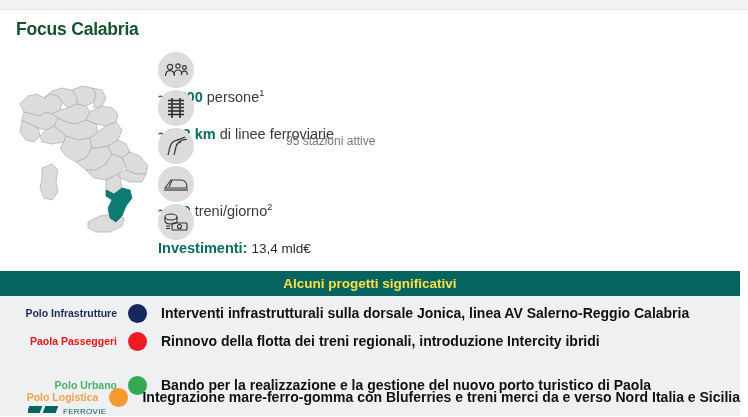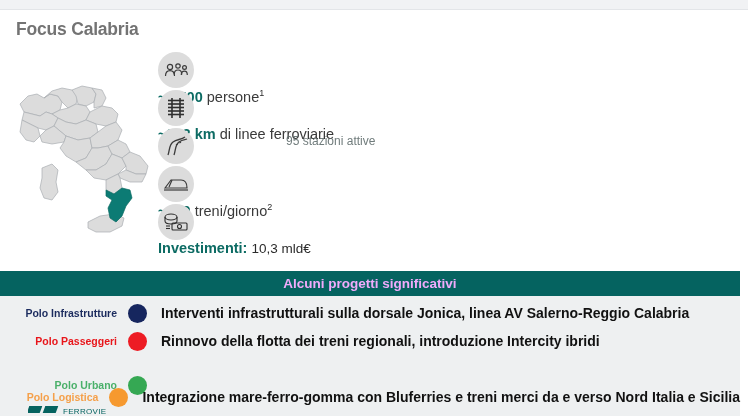--- a/index.html
+++ b/index.html
@@ -37,21 +37,21 @@
     height: 1px;
     background: #e3e5e8;
   }
   
   .page-title {
     position: absolute;
     left: 16px;
     top: 19px;
     font-size: 17.5px;
     font-weight: bold;
-    color: #737373;
+    color: #14532d;
     letter-spacing: -0.2px;
     white-space: nowrap;
   }
   
   .map-wrap {
     position: absolute;
     left: 6px;
     top: 82px;
     width: 148px;
     height: 175px;
@@ -107,21 +107,21 @@
   .invest-label { font-weight: bold; color: #0c6b63; }
   .invest-value { color: #2b2b2b; font-size: 13.5px; }
   
   .projects-banner {
     position: absolute;
     left: 0;
     top: 271px;
     width: 740px;
     height: 25px;
     background: #056360;
-    color: #f0abfc;
+    color: #fde047;
     font-size: 13.5px;
     font-weight: bold;
     display: flex;
     align-items: center;
     justify-content: center;
   }
   .projects-area {
     position: absolute;
     left: 0;
     top: 296px;
@@ -315,45 +315,46 @@
             <path d="M2,5 L2,9 C2,10.7 4.7,12 8,12 C11.3,12 14,10.7 14,9 L14,5"></path>
             <rect x="9" y="11" width="15" height="7" rx="1"></rect>
             <circle cx="16.5" cy="14.5" r="2"></circle>
             <line x1="3" y1="14" x2="7" y2="14"></line>
             <line x1="3" y1="16.5" x2="7" y2="16.5"></line>
           </g>
         </svg>
       </div>
       <div class="stat-text">
         <span class="invest-label">Investimenti:</span>
-        <span class="invest-value">10,3 mld€</span>
+        <span class="invest-value">13,4 mld€</span>
       </div>
     </div>
 
   </div>
 
   <div class="projects-banner">Alcuni progetti significativi</div>
 
   <div class="projects-area">
 
     <div class="proj-row" style="top:4px;">
       <div class="proj-polo" style="color:#1b2b5e;">Polo Infrastrutture</div>
       <div class="proj-dot" style="background:#16265e;"></div>
       <div class="proj-text">Interventi infrastrutturali sulla dorsale Jonica, linea AV Salerno-Reggio Calabria</div>
     </div>
 
     <div class="proj-row" style="top:32px;">
-      <div class="proj-polo" style="color:#e8151a;">Polo Passeggeri</div>
+      <div class="proj-polo" style="color:#e8151a;">Paola Passeggeri</div>
       <div class="proj-dot" style="background:#ed1c24;"></div>
       <div class="proj-text">Rinnovo della flotta dei treni regionali, introduzione Intercity ibridi</div>
     </div>
 
     <div class="proj-row" style="top:76px;">
       <div class="proj-polo" style="color:#4ab06a;">Polo Urbano</div>
       <div class="proj-dot" style="background:#35a853;"></div>
+      <div class="proj-text">Bando per la realizzazione e la gestione del nuovo porto turistico di Paola</div>
     </div>
 
     <div class="proj-row" style="top:88px;">
       <div class="proj-polo" style="color:#f5a04a;">Polo Logistica</div>
       <div class="proj-dot" style="background:#f6992f;"></div>
       <div class="proj-text">Integrazione mare-ferro-gomma con Bluferries e treni merci da e verso Nord Italia e Sicilia</div>
     </div>
 
   </div>
 

